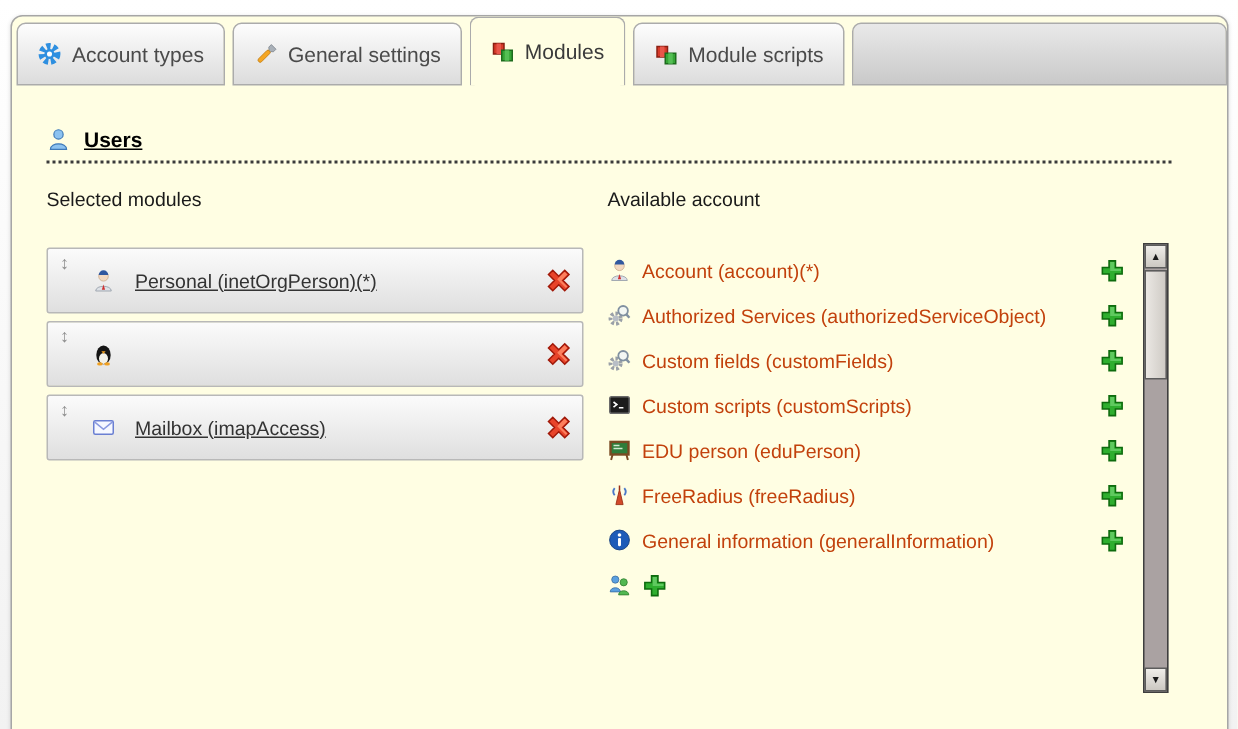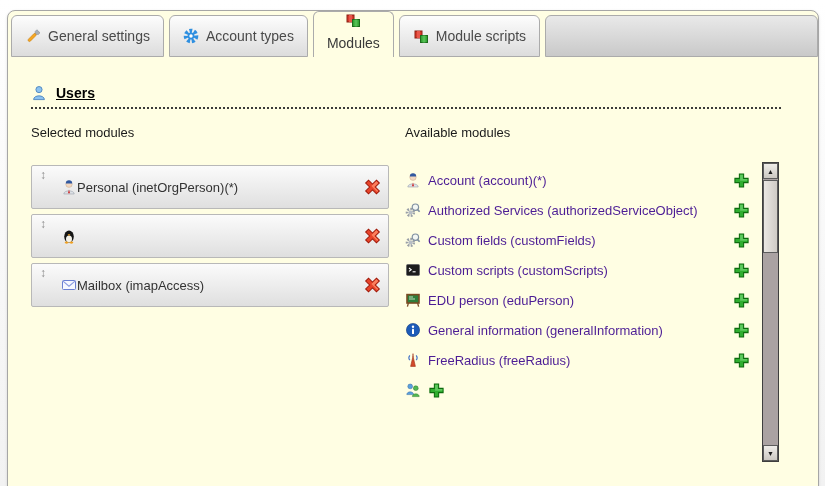--- a/index.html
+++ b/index.html
@@ -17,21 +17,20 @@
   .tabstrip { display:flex; align-items:flex-end; height:46px; padding-left:3px; position:relative; }
   .tab {
     display:flex; align-items:center; gap:7px; height:42px; padding:0 13px; margin-right:5px;
     border:1px solid #ababab; border-radius:6px 6px 0 0;
     background:linear-gradient(#fdfdfd,#dcdcdc);
     font-size:14px; color:#4a4a4a; cursor:pointer; white-space:nowrap;
   }
   .tab.active {
     background:#fffee3; height:46px; border-bottom:none; padding-bottom:1px;
     color:#3a3a3a;
-    flex-direction:column;
   }
   .tab-filler {
     flex:1; height:42px; border:1px solid #ababab; border-radius:6px 6px 0 0;
     background:linear-gradient(#e9e9e9,#c9c9c9); margin-right:0;
   }
   .icon16 { width:16px; height:16px; display:inline-block; flex:0 0 16px; }
   .content { padding:28px 23px 0 23px; }
   .section-head {
     display:flex; align-items:center; gap:9px; width:750px;
     padding-bottom:6px; border-bottom:2px dotted #3a3a3a;
@@ -42,25 +41,25 @@
   .col-right { width:345px; margin-left:16px; }
   .col-label { font-size:13px; color:#1a1a1a; }
   .sel-list { margin-top:25px; }
   .sel-row {
     display:flex; align-items:center; height:44px; margin-bottom:5px;
     padding:0 15px 0 8px; border:1px solid #b8b8b8; border-radius:2px;
     background:linear-gradient(#fbfbfb,#dfdfdf); cursor:move;
   }
   .drag { align-self:flex-start; margin-top:2px; width:12px; color:#8f8f8f; font-size:12px; line-height:14px; }
   .sel-row .icon16 { margin-left:9px; }
-  .sel-row .lbl { color:#333; }
+  .sel-row .lbl { margin-left:13px; color:#333;text-decoration:underline; }
   .del-btn { margin-left:auto; width:19px; height:18px; cursor:pointer; border:none; background:none; padding:0; }
   .avail-list { margin-top:25px; }
   .avail-row { display:flex; align-items:center; height:30px; gap:7px; }
-  .avail-row .lbl { flex:1; color:#4c1d95; }
+  .avail-row .lbl { flex:1; color:#c2410c; }
   .add-btn { width:17px; height:17px; cursor:pointer; border:none; background:none; padding:0; flex:0 0 17px; }
   
   .scrollbar {
     position:absolute; left:762px; top:162px; width:17px; height:300px;
     background:#aaa2a2; border:1px solid #3e3e3e;
   }
   .sb-btn {
     position:absolute; left:0; width:15px; height:16px;
     background:linear-gradient(#efede9,#ccc8c2); border:1px solid #5c5c5c;
     display:flex; align-items:center; justify-content:center;
@@ -73,34 +72,34 @@
   }
 </style>
 </head>
 <body>
 
 <div class="panel">
 
   <div class="tabstrip">
     <div class="tab">
       <span class="icon16"><svg width="16" height="16" viewBox="0 0 16 16">
+            <circle cx="8" cy="8" r="5" fill="none" stroke="#2e8fe0" stroke-width="4.6" stroke-dasharray="2.6 1.7"></circle>
+            <circle cx="8" cy="8" r="3.4" fill="#2e8fe0"></circle>
+            <circle cx="8" cy="8" r="1.7" fill="#ffffff"></circle>
+          </svg></span>
+      <span>Account types</span>
+    </div>
+    <div class="tab">
+      <span class="icon16"><svg width="16" height="16" viewBox="0 0 16 16">
             <g transform="rotate(45 8 8)">
               <path d="M6.3 0.8 h4.4 v2.4 l-1.3 1.1 v1 h-1.8 v-1 L6.3 3.2 Z" fill="#a9b0b8" stroke="#7d848c" stroke-width="0.5"></path>
               <rect x="7" y="4.6" width="2.8" height="10.2" rx="1.3" fill="#f5a623" stroke="#c07a10" stroke-width="0.5"></rect>
             </g>
           </svg></span>
       <span>General settings</span>
-    </div>
-    <div class="tab">
-      <span class="icon16"><svg width="16" height="16" viewBox="0 0 16 16">
-            <circle cx="8" cy="8" r="5" fill="none" stroke="#2e8fe0" stroke-width="4.6" stroke-dasharray="2.6 1.7"></circle>
-            <circle cx="8" cy="8" r="3.4" fill="#2e8fe0"></circle>
-            <circle cx="8" cy="8" r="1.7" fill="#ffffff"></circle>
-          </svg></span>
-      <span>Account types</span>
     </div>
     <div class="tab active">
       <span class="icon16"><svg width="16" height="16" viewBox="0 0 16 16">
             <rect x="2" y="3" width="7" height="7" fill="#d83a2a" stroke="#8a1f12"></rect>
             <rect x="4" y="3" width="3" height="7" fill="#e8564a"></rect>
             <rect x="7.5" y="7.5" width="7" height="7" fill="#35a535" stroke="#1d6b1d"></rect>
             <rect x="9.5" y="7.5" width="3" height="7" fill="#54bf54"></rect>
           </svg></span>
       <span>Modules</span>
     </div>
@@ -178,21 +177,21 @@
                       <path d="M6.2 1.2 h3.6 v5 h5 v3.6 h-5 v5 H6.2 v-5 h-5 V6.2 h5 Z" fill="#e8442a" stroke="#a01808" stroke-width="0.9"></path>
                       <path d="M6.8 1.9 h2.3 v5 h5 v1.2 H6.8 Z" fill="#ff8a66" opacity="0.85"></path>
                     </g>
                   </svg></span></button>
           </div>
 
         </div>
       </div>
 
       <div class="col-right">
-        <div class="col-label">Available modules</div>
+        <div class="col-label">Available account</div>
         <div class="avail-list">
 
           <div class="avail-row">
             <span class="icon16"><svg width="16" height="16" viewBox="0 0 16 16">
                   <path d="M2.8 15 C2.8 10.8 13.2 10.8 13.2 15 Z" fill="#dde1e6" stroke="#9aa2ac" stroke-width="0.6"></path>
                   <circle cx="8" cy="5.2" r="3.2" fill="#f3d8c0" stroke="#c8a88a" stroke-width="0.5"></circle>
                   <path d="M4.8 4.4 A3.2 3.2 0 0 1 11.2 4.4 Z" fill="#31589f"></path>
                   <path d="M8 10.6 l-1.1 3.6 h2.2 Z" fill="#d03030"></path>
                 </svg></span>
             <span class="lbl">Account (account)(*)</span>
@@ -247,38 +246,38 @@
                   <line x1="12.6" y1="11" x2="13.6" y2="14.6" stroke="#7a4a22" stroke-width="1.3"></line>
                 </svg></span>
             <span class="lbl">EDU person (eduPerson)</span>
             <button class="add-btn"><span><svg width="17" height="17" viewBox="0 0 16 16">
                     <path d="M6 1.8 h4 v4.2 h4.2 v4 H10 v4.2 H6 V10 H1.8 V6 H6 Z" fill="#2fae2f" stroke="#0e6b0e" stroke-width="1"></path>
                     <path d="M6.7 2.5 h2.6 v4.2 h4.2 v1.5 H6.7 Z" fill="#6cd06c" opacity="0.8"></path>
                   </svg></span></button>
           </div>
           <div class="avail-row">
             <span class="icon16"><svg width="16" height="16" viewBox="0 0 16 16">
-                  <circle cx="8" cy="8" r="6.6" fill="#1d5bb8" stroke="#123d80" stroke-width="0.6"></circle>
-                  <circle cx="8" cy="4.7" r="1.2" fill="#ffffff"></circle>
-                  <rect x="7" y="6.7" width="2" height="5.4" rx="0.7" fill="#ffffff"></rect>
-                </svg></span>
-            <span class="lbl">General information (generalInformation)</span>
-            <button class="add-btn"><span><svg width="17" height="17" viewBox="0 0 16 16">
-                    <path d="M6 1.8 h4 v4.2 h4.2 v4 H10 v4.2 H6 V10 H1.8 V6 H6 Z" fill="#2fae2f" stroke="#0e6b0e" stroke-width="1"></path>
-                    <path d="M6.7 2.5 h2.6 v4.2 h4.2 v1.5 H6.7 Z" fill="#6cd06c" opacity="0.8"></path>
-                  </svg></span></button>
-          </div>
-          <div class="avail-row">
-            <span class="icon16"><svg width="16" height="16" viewBox="0 0 16 16">
                   <path d="M8 4.2 L5.6 14.4 H10.4 Z" fill="#d24a2a" stroke="#9c2e14" stroke-width="0.6"></path>
                   <line x1="8" y1="1.6" x2="8" y2="4.6" stroke="#9c2e14" stroke-width="1"></line>
                   <path d="M4.8 3.4 q-1.9 2.4 0 4.8" fill="none" stroke="#4a78c8" stroke-width="1.2"></path>
                   <path d="M11.2 3.4 q1.9 2.4 0 4.8" fill="none" stroke="#4a78c8" stroke-width="1.2"></path>
                 </svg></span>
             <span class="lbl">FreeRadius (freeRadius)</span>
+            <button class="add-btn"><span><svg width="17" height="17" viewBox="0 0 16 16">
+                    <path d="M6 1.8 h4 v4.2 h4.2 v4 H10 v4.2 H6 V10 H1.8 V6 H6 Z" fill="#2fae2f" stroke="#0e6b0e" stroke-width="1"></path>
+                    <path d="M6.7 2.5 h2.6 v4.2 h4.2 v1.5 H6.7 Z" fill="#6cd06c" opacity="0.8"></path>
+                  </svg></span></button>
+          </div>
+          <div class="avail-row">
+            <span class="icon16"><svg width="16" height="16" viewBox="0 0 16 16">
+                  <circle cx="8" cy="8" r="6.6" fill="#1d5bb8" stroke="#123d80" stroke-width="0.6"></circle>
+                  <circle cx="8" cy="4.7" r="1.2" fill="#ffffff"></circle>
+                  <rect x="7" y="6.7" width="2" height="5.4" rx="0.7" fill="#ffffff"></rect>
+                </svg></span>
+            <span class="lbl">General information (generalInformation)</span>
             <button class="add-btn"><span><svg width="17" height="17" viewBox="0 0 16 16">
                     <path d="M6 1.8 h4 v4.2 h4.2 v4 H10 v4.2 H6 V10 H1.8 V6 H6 Z" fill="#2fae2f" stroke="#0e6b0e" stroke-width="1"></path>
                     <path d="M6.7 2.5 h2.6 v4.2 h4.2 v1.5 H6.7 Z" fill="#6cd06c" opacity="0.8"></path>
                   </svg></span></button>
           </div>
           <div class="avail-row">
             <span class="icon16"><svg width="16" height="16" viewBox="0 0 16 16">
                   <g fill="#5aa0e0" stroke="#35689c" stroke-width="0.5">
                     <circle cx="5.2" cy="4.4" r="2.4"></circle>
                     <path d="M1.8 12.6 C1.8 8.9 8.6 8.9 8.6 12.6 Z"></path>

